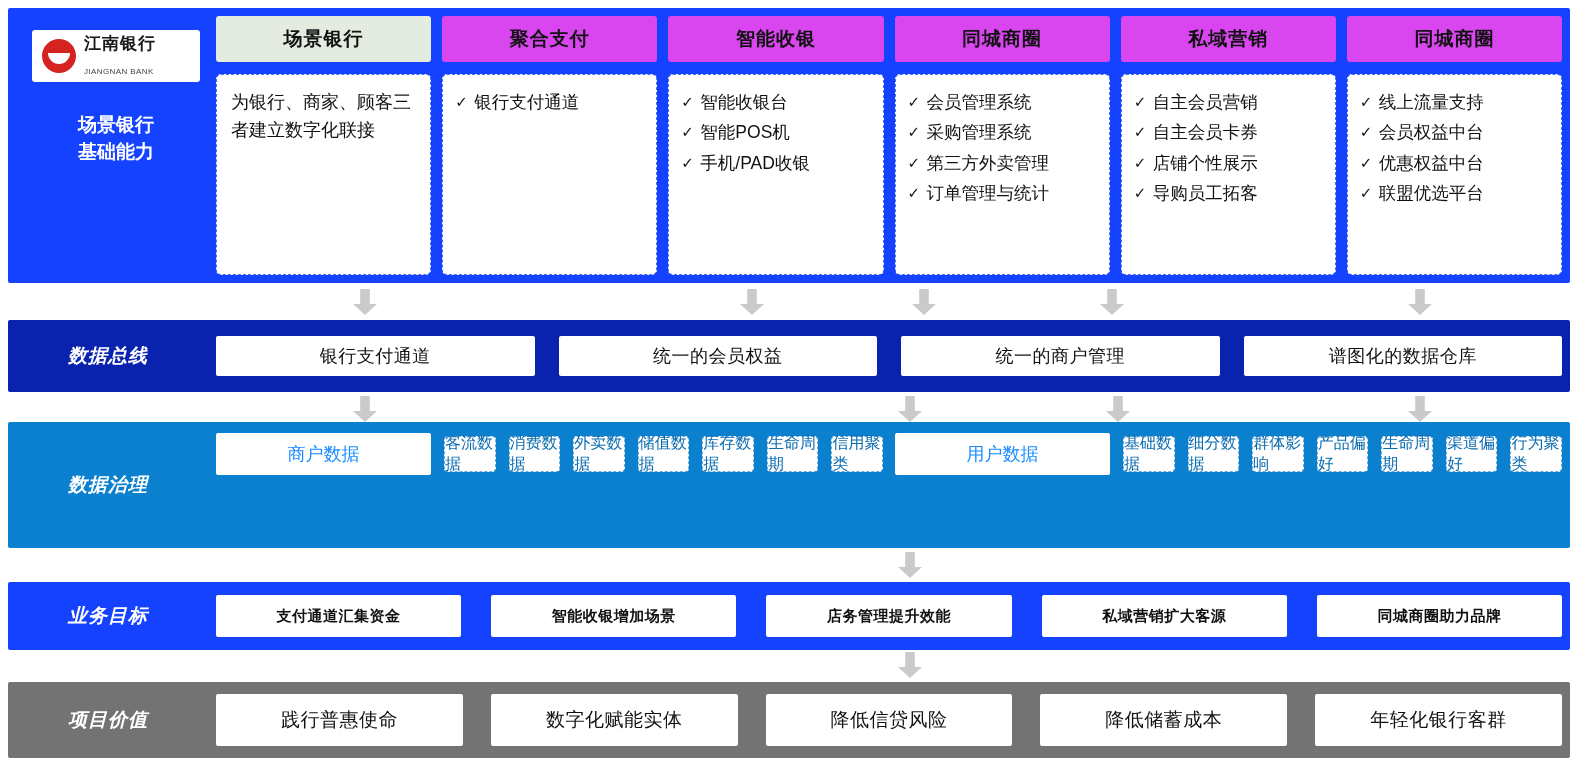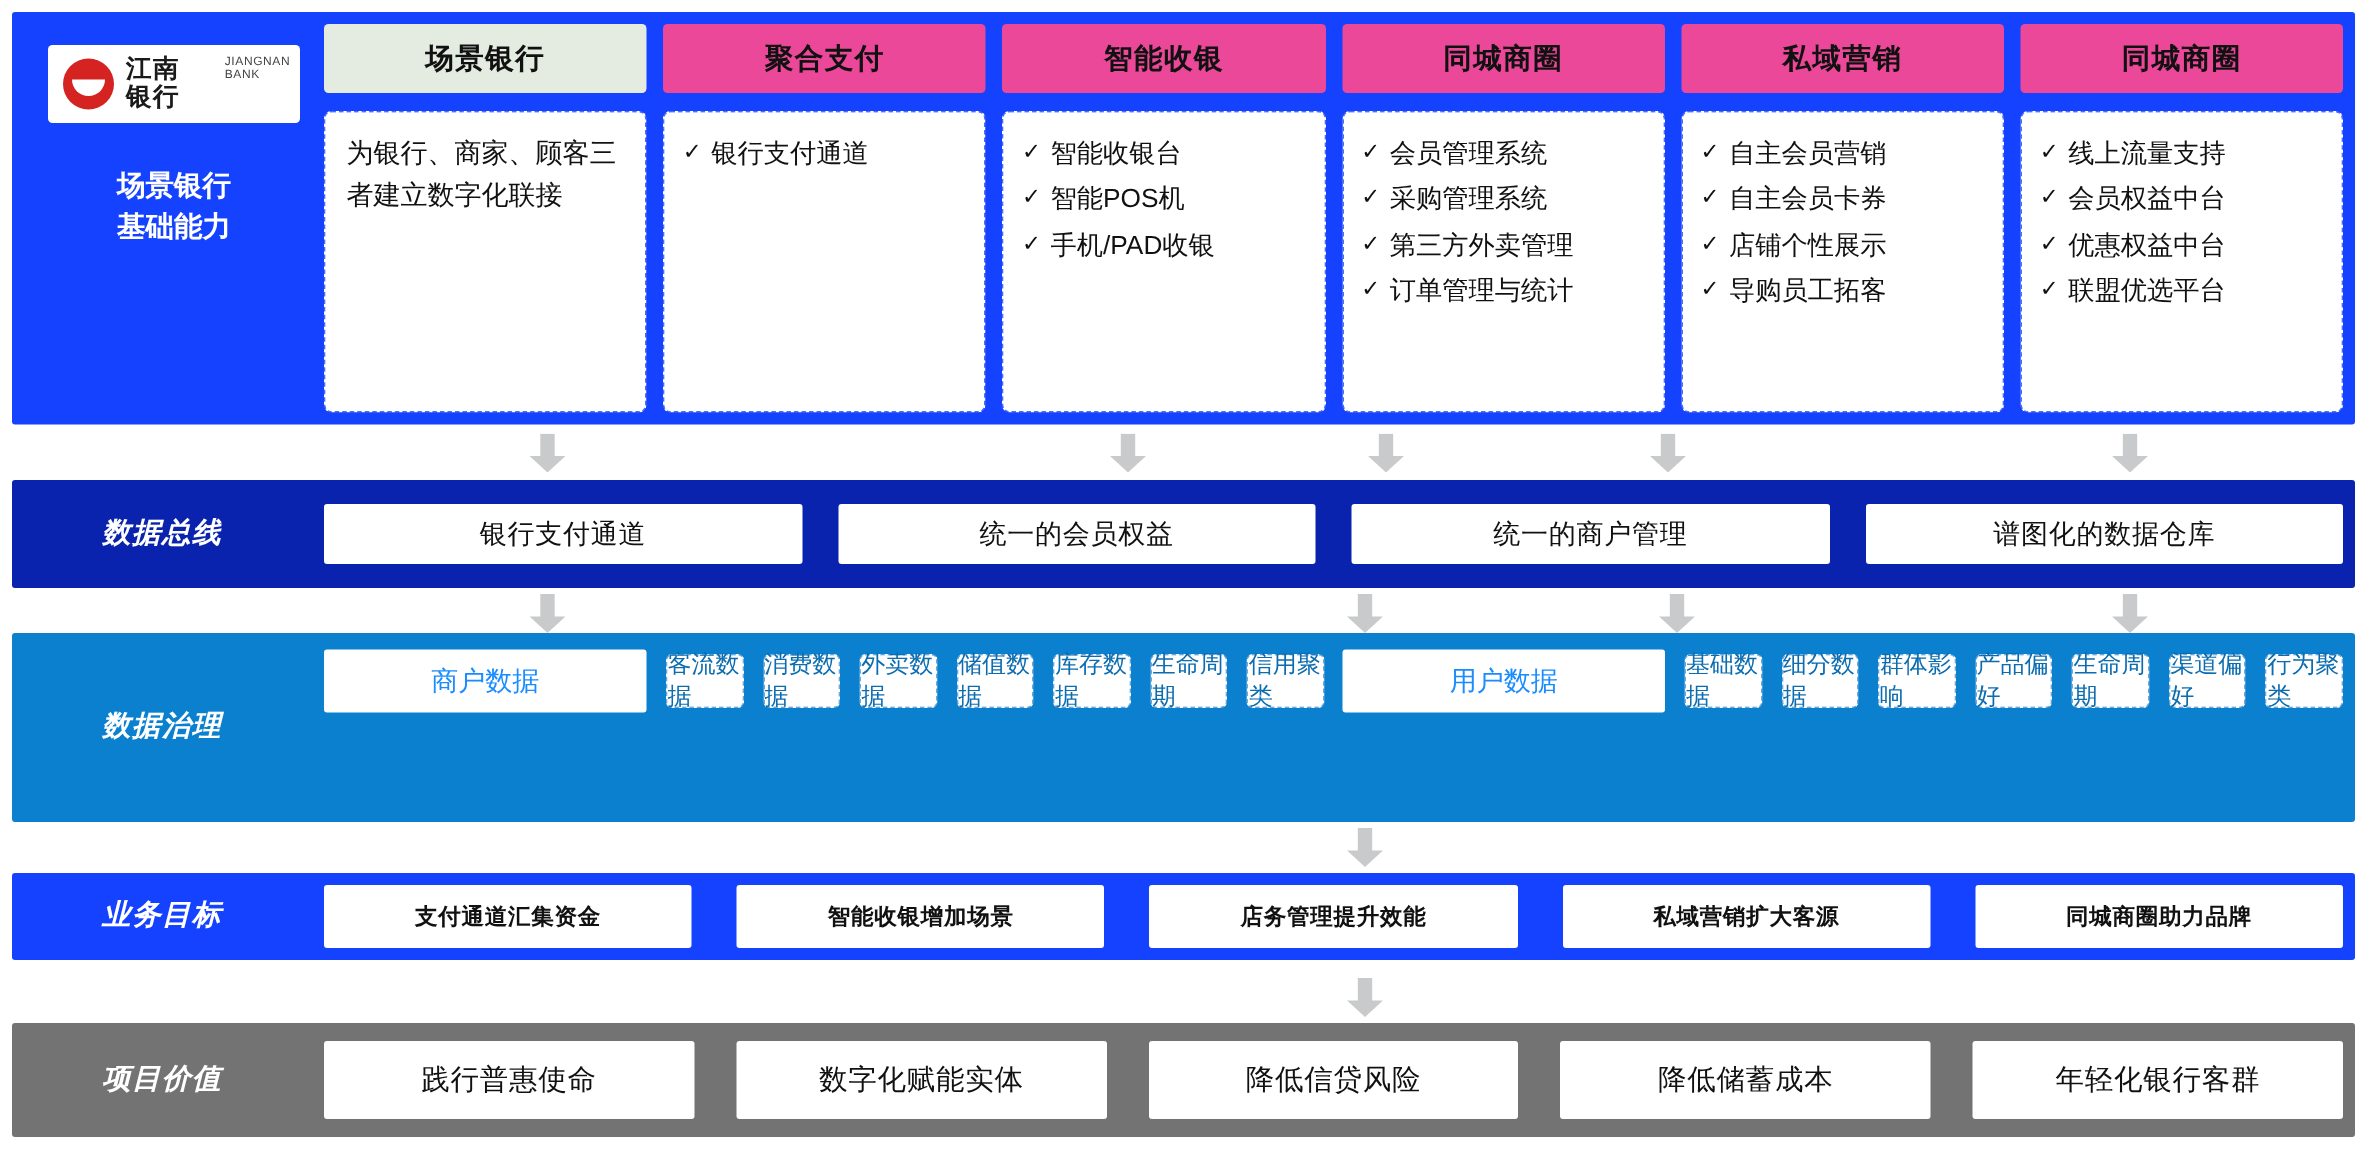--- a/index.html
+++ b/index.html
@@ -71,21 +71,21 @@
     flex: 0 0 auto;
   }
   .logo-mark::after {
     content: "";
     position: absolute;
     left: 6px; top: 14px;
     width: 22px; height: 11px;
     background: #ffffff;
     border-radius: 0 0 12px 12px;
   }
-  .logo-text { display: flex; line-height: 1.1; gap: 14px; }
+  .logo-text { display: flex; flex-direction: column; line-height: 1.1; gap: 14px; }
   .logo-cn { font-size: 17px; font-weight: bold; color: #1a1a1a; letter-spacing: 1px; }
   .logo-en { font-size: 8px; color: #444; letter-spacing: 0.4px; }
   .scene-label-text {
     position: absolute;
     left: 24px;
     top: 104px;
     width: 168px;
     text-align: center;
     color: #fff;
     font-size: 19px;
@@ -97,21 +97,21 @@
     left: 208px;
     top: 8px;
     right: 8px;
     bottom: 8px;
     display: flex;
     gap: 11px;
   }
   .scene-col { flex: 1 1 0; display: flex; flex-direction: column; }
   .scene-head {
     height: 46px;
-    background: #ec4899;
+    background: #d946ef;
     border-radius: 3px;
     display: flex;
     align-items: center;
     justify-content: center;
     font-size: 19px;
     font-weight: bold;
     color: #111;
     letter-spacing: 1px;
   }
   .scene-head.active { background: #e4ece2; }
@@ -210,21 +210,21 @@
     display: flex;
     align-items: center;
     justify-content: center;
     font-size: 16px;
     color: #0b6cb0;
   }
 
   
   #band-target {
     top: 582px;
-    height: 58px;
+    height: 68px;
     background: #1442ff;
   }
   #band-target .band-body { padding: 0 8px; gap: 30px; align-items: center; }
   .target-cell {
     flex: 1 1 0;
     height: 42px;
     background: #ffffff;
     border-radius: 2px;
     display: flex;
     align-items: center;

